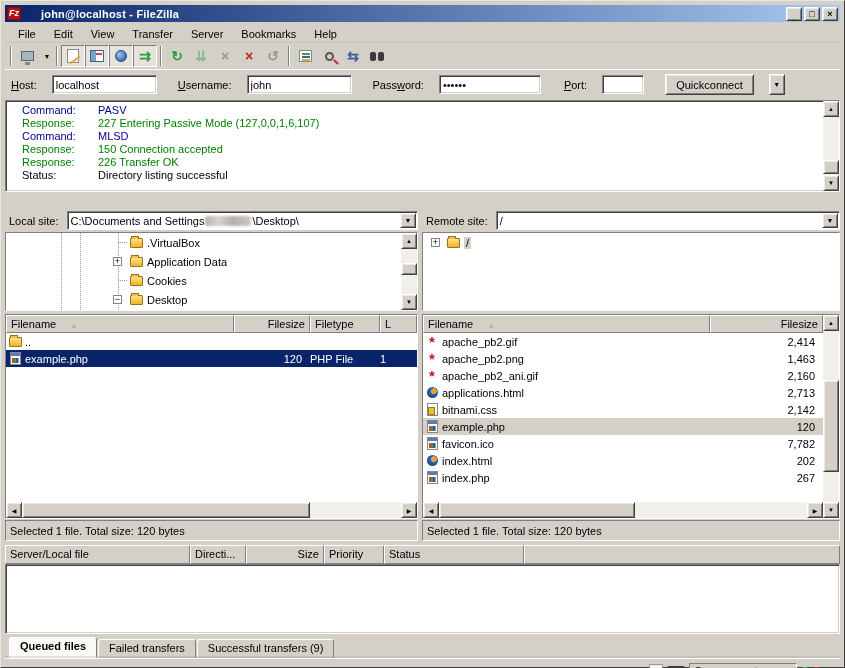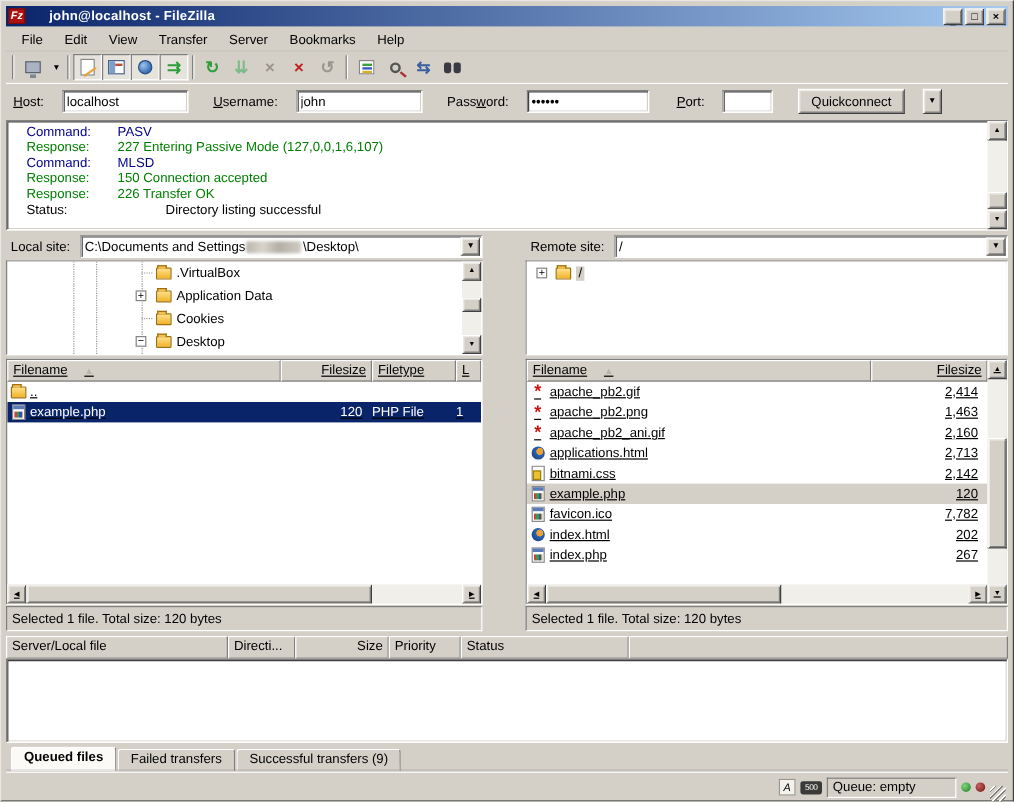--- a/index.html
+++ b/index.html
@@ -66,33 +66,33 @@
               box-shadow: inset 1px 1px 0 #404040, inset -1px -1px 0 #d4d0c8;
               background:#fff; font-family:"Liberation Sans",sans-serif; font-size:11px; padding:0 3px; }
   .qc-btn { height:21px; padding:0 10px; font-size:11px; display:flex; align-items:center; }
   .qc-dd { width:16px; height:21px; display:flex; align-items:center; justify-content:center; font-size:7px; }
 
   
   .logbox { height:92px; flex:0 0 auto; display:flex; margin-top:1px; }
   .loglines { flex:1; padding:3px 0 0 16px; line-height:13px; overflow:hidden; }
   .logline { display:flex; white-space:nowrap; }
   .logline .lab { width:76px; flex:0 0 auto; }
-  .k-command { color:#00008b; } .k-response { color:#008000; } .k-status { color:#000;gap:40px; }
+  .k-command { color:#00008b; } .k-response { color:#008000; } .k-status { color:#000; }
 
   
   .vscroll { width:16px; flex:0 0 auto; background:#f1efe9; display:flex; flex-direction:column; position:relative; }
   .hscroll { height:16px; flex:0 0 auto; background:#f1efe9; display:flex; position:relative; }
   .sbtn { width:16px; height:16px; flex:0 0 auto; display:flex; align-items:center; justify-content:center;
           font-size:6px; color:#000; }
   .vthumb { position:absolute; left:0; width:16px; }
   .hthumb { position:absolute; top:0; height:16px; }
   .spacer { flex:1; }
 
   
-  .panes { height:331px; flex:0 0 auto; display:flex; margin-top:3px;gap:16px; }
+  .panes { height:331px; flex:0 0 auto; display:flex; margin-top:18px; }
   .pane { display:flex; flex-direction:column; }
   .pane.local { width:414px; } .pane.remote { width:419px; }
   .splitter { width:4px; }
   .siterow { height:21px; display:flex; align-items:center; flex:0 0 auto; gap:4px; }
   .sitelabel { padding:0 4px; flex:0 0 auto; }
   .combo { flex:1; height:19px; display:flex; align-items:center; background:#fff;
            border:1px solid; border-color:#808080 #fff #fff #808080;
            box-shadow: inset 1px 1px 0 #404040; padding-left:3px; position:relative; }
   .combo .cbtn { position:absolute; right:1px; top:1px; bottom:1px; width:16px;
                  display:flex; align-items:center; justify-content:center; font-size:7px; }
@@ -107,21 +107,21 @@
   .expander { position:absolute; width:9px; height:9px; background:#fff; border:1px solid #848484;
               font-size:9px; line-height:7px; text-align:center; top:5px; }
   .folder { width:13px; height:10px; background:linear-gradient(#ffe08a,#f0b429); border:1px solid #a07010;
             border-radius:1px; position:relative; flex:0 0 auto; }
   .folder:before { content:""; position:absolute; left:0; top:-3px; width:6px; height:2px;
                    background:#f0c050; border:1px solid #a07010; border-bottom:none; }
   .tlabel { margin-left:4px; white-space:nowrap; }
   .tsel { background:#d4d0c8; padding:0 2px; }
 
   
-  .filebox { flex:1; display:flex; flex-direction:column; margin-top:3px;text-decoration:underline; }
+  .filebox { flex:1; display:flex; flex-direction:column; margin-top:3px; }
   .listmain { flex:1; display:flex; overflow:hidden; }
   .listcol { flex:1; display:flex; flex-direction:column; overflow:hidden; background:#fff; }
   .listheader { height:18px; display:flex; flex:0 0 auto; background:#d4d0c8; }
   .sort { font-size:8px; color:#b8b4ac; margin-left:14px; }
   .rows { flex:1; overflow:hidden; }
   .frow { height:17px; display:flex; align-items:center; white-space:nowrap; }
   .frow .c-name { display:flex; align-items:center; overflow:hidden; padding-left:2px; }
   .c-size { text-align:right; padding-right:8px; flex:0 0 auto; }
   .sel-active { background:#0a246a; color:#fff; }
   .sel-inactive { background:#d4d0c8; }

